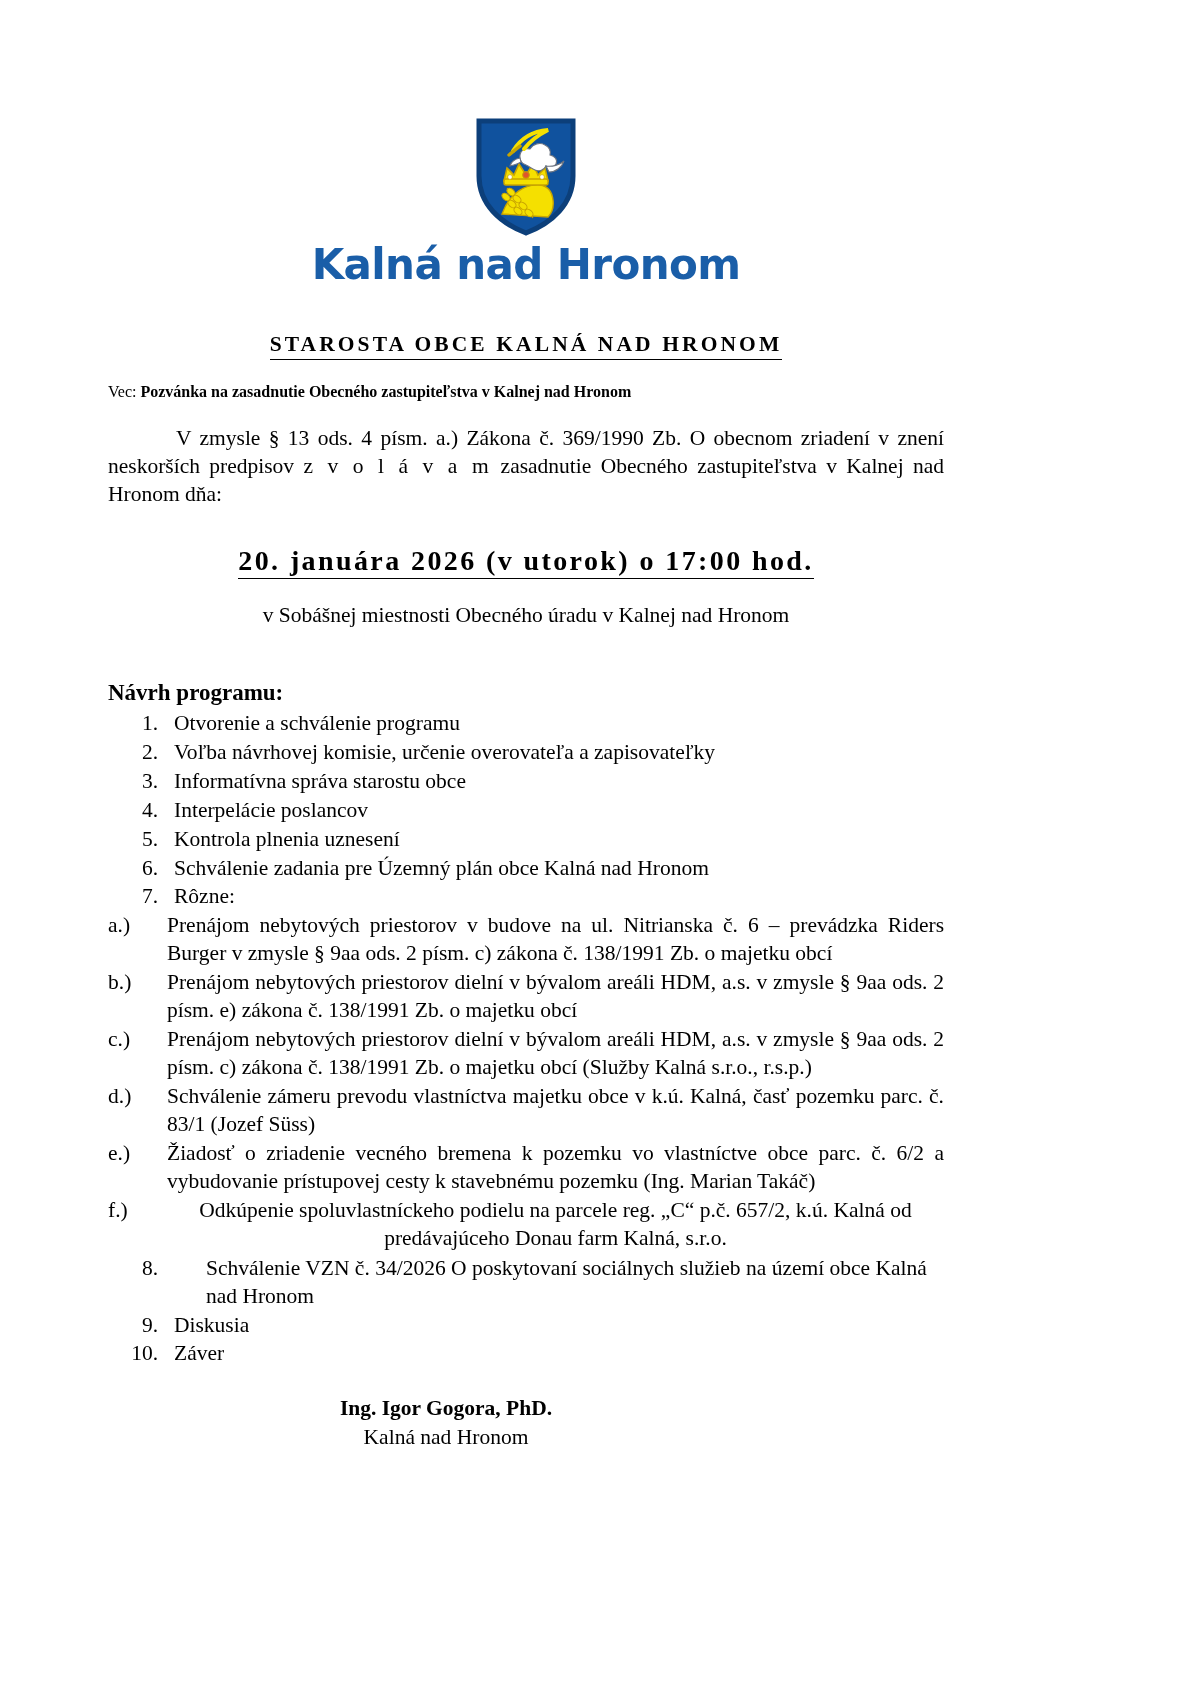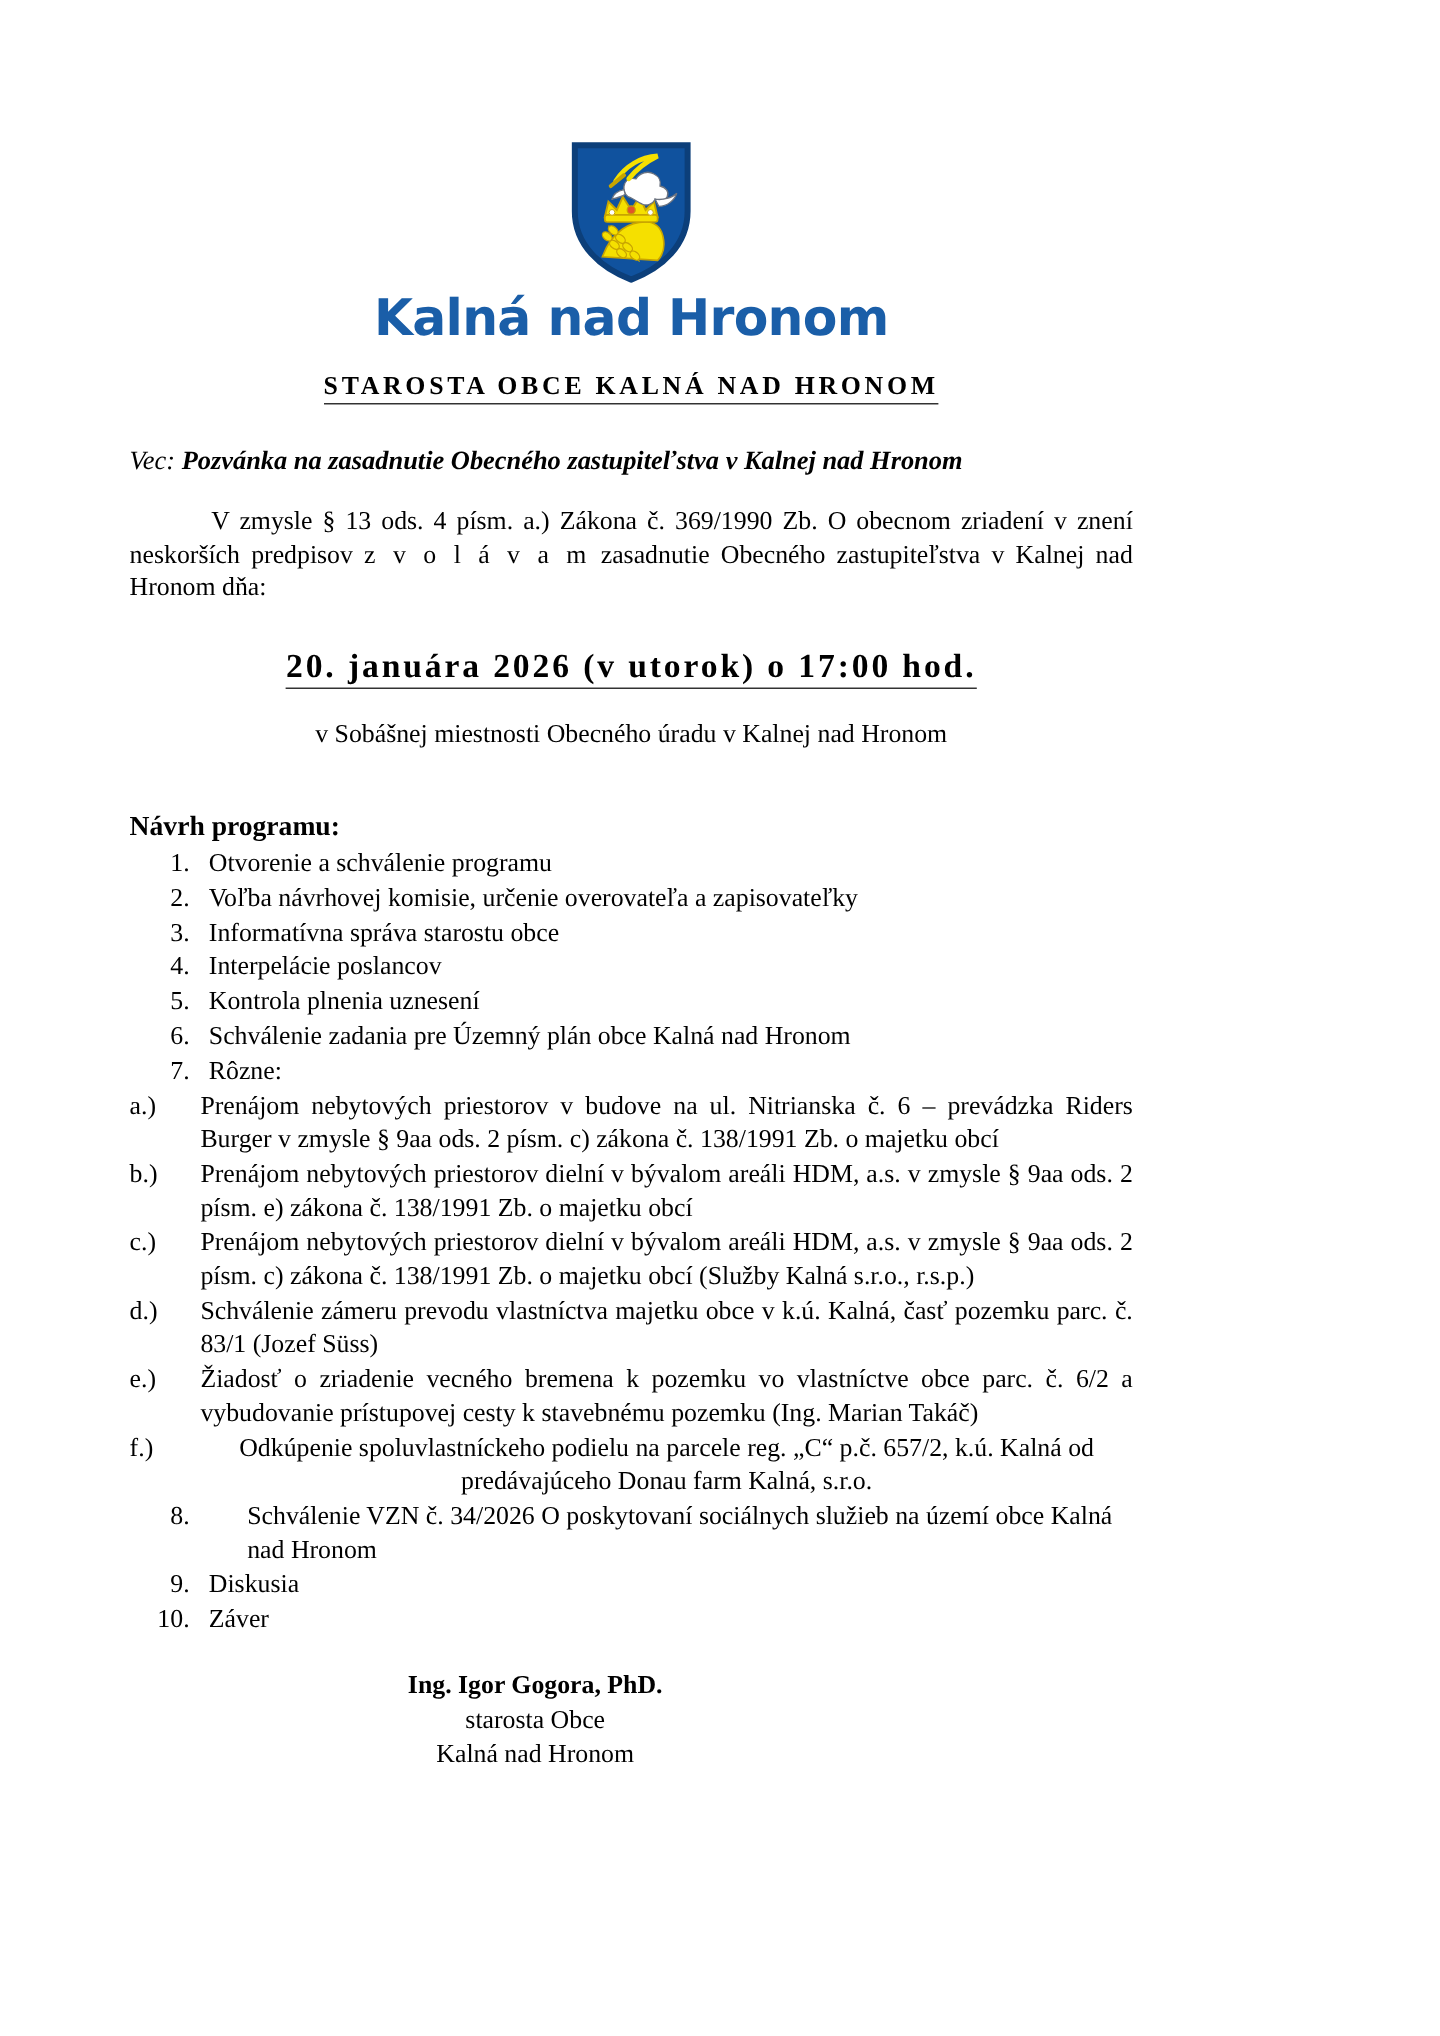--- a/index.html
+++ b/index.html
@@ -42,43 +42,42 @@
     font-family: "DejaVu Sans", "Liberation Sans", sans-serif;
     font-weight: bold;
     font-size: 42px;
     letter-spacing: -0.6px;
     color: #1a5ea8;
     line-height: 1;
   }
 
   
   .doc-title {
-    margin-top: 23px;
+    margin-top: 46px;
     text-align: center;
     font-weight: bold;
     font-size: 21.5px;
     letter-spacing: 3.1px;
   }
   .doc-title span {
     border-bottom: 1.6px solid #000;
     padding-bottom: 3px;
   }
 
   
   .content {
     margin: 0 auto;
     width: 836px;
     font-size: 21.5px;
     line-height: 1.30;
   }
 
   .subject {
-    margin-top: 36px;
-    font-size: 22px;
-    font-style: italic;
+    margin-top: 25px;
+    font-size: 16px;
   }
   .subject .lbl { font-weight: normal; }
   .subject .val { font-weight: bold; }
 
   .para {
     margin-top: 22px;
     text-align: justify;
     text-justify: inter-word;
     text-indent: 68px;
   }
@@ -298,18 +297,17 @@
         <span class="txt">Diskusia</span>
       </li>
       <li>
         <span class="num">10.</span>
         <span class="txt">Záver</span>
       </li>
     </ol>
 
     <div class="signature">
       <div class="name">Ing. Igor Gogora, PhD.</div>
-      <div>starosta Obce</div>
       <div>Kalná nad Hronom</div>
     </div>
 
   </div>
 </div>
 
 </body></html>

